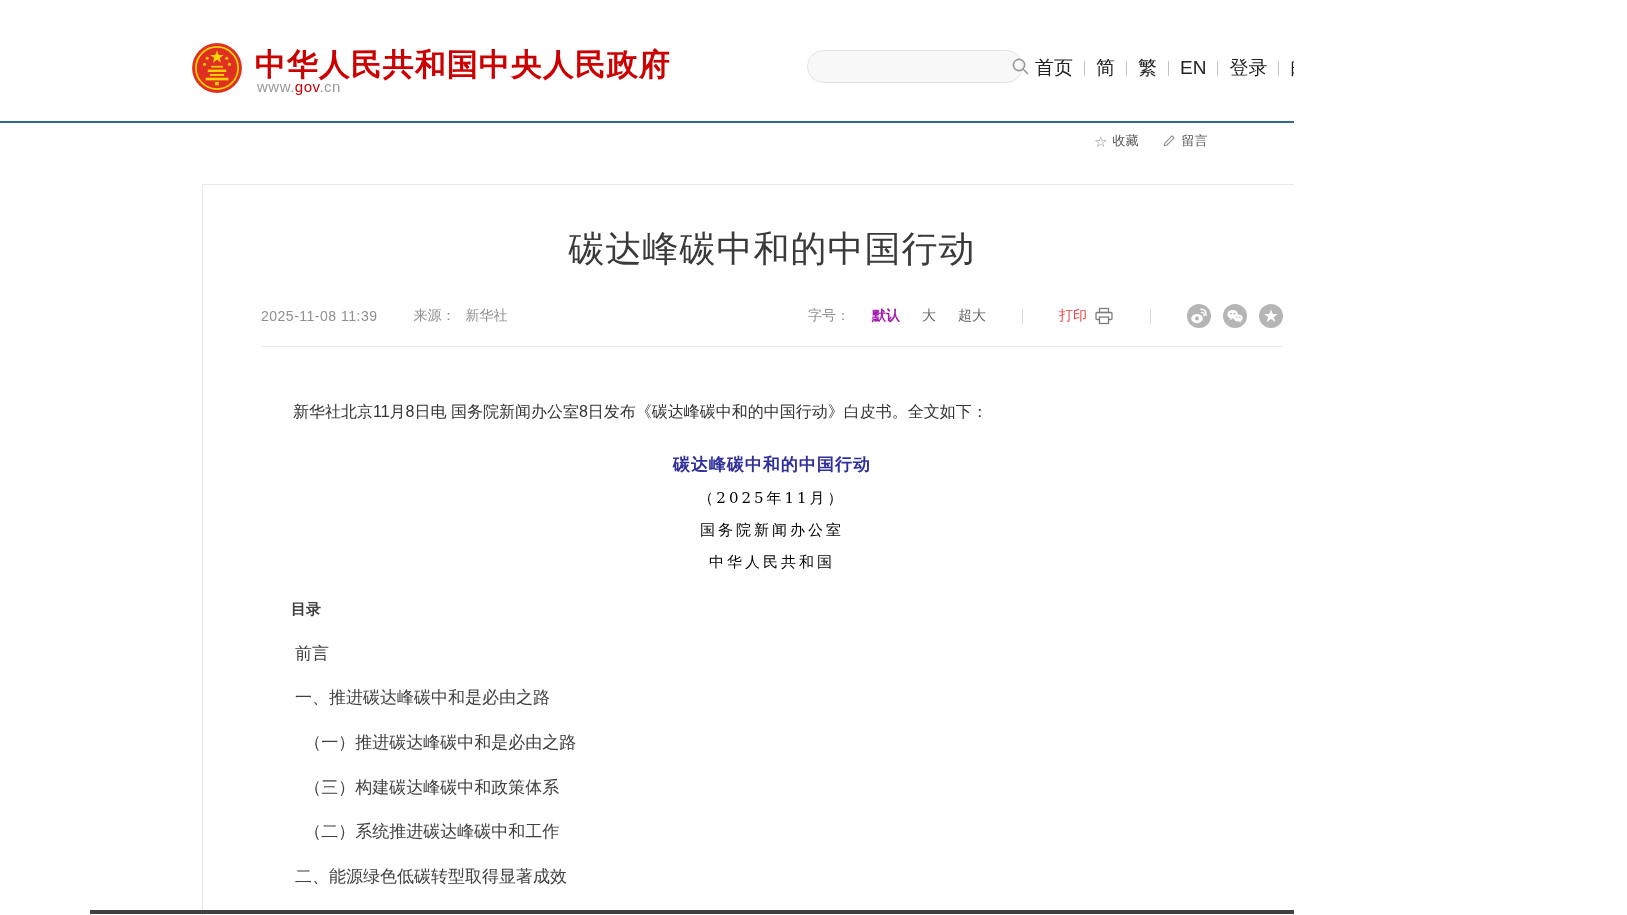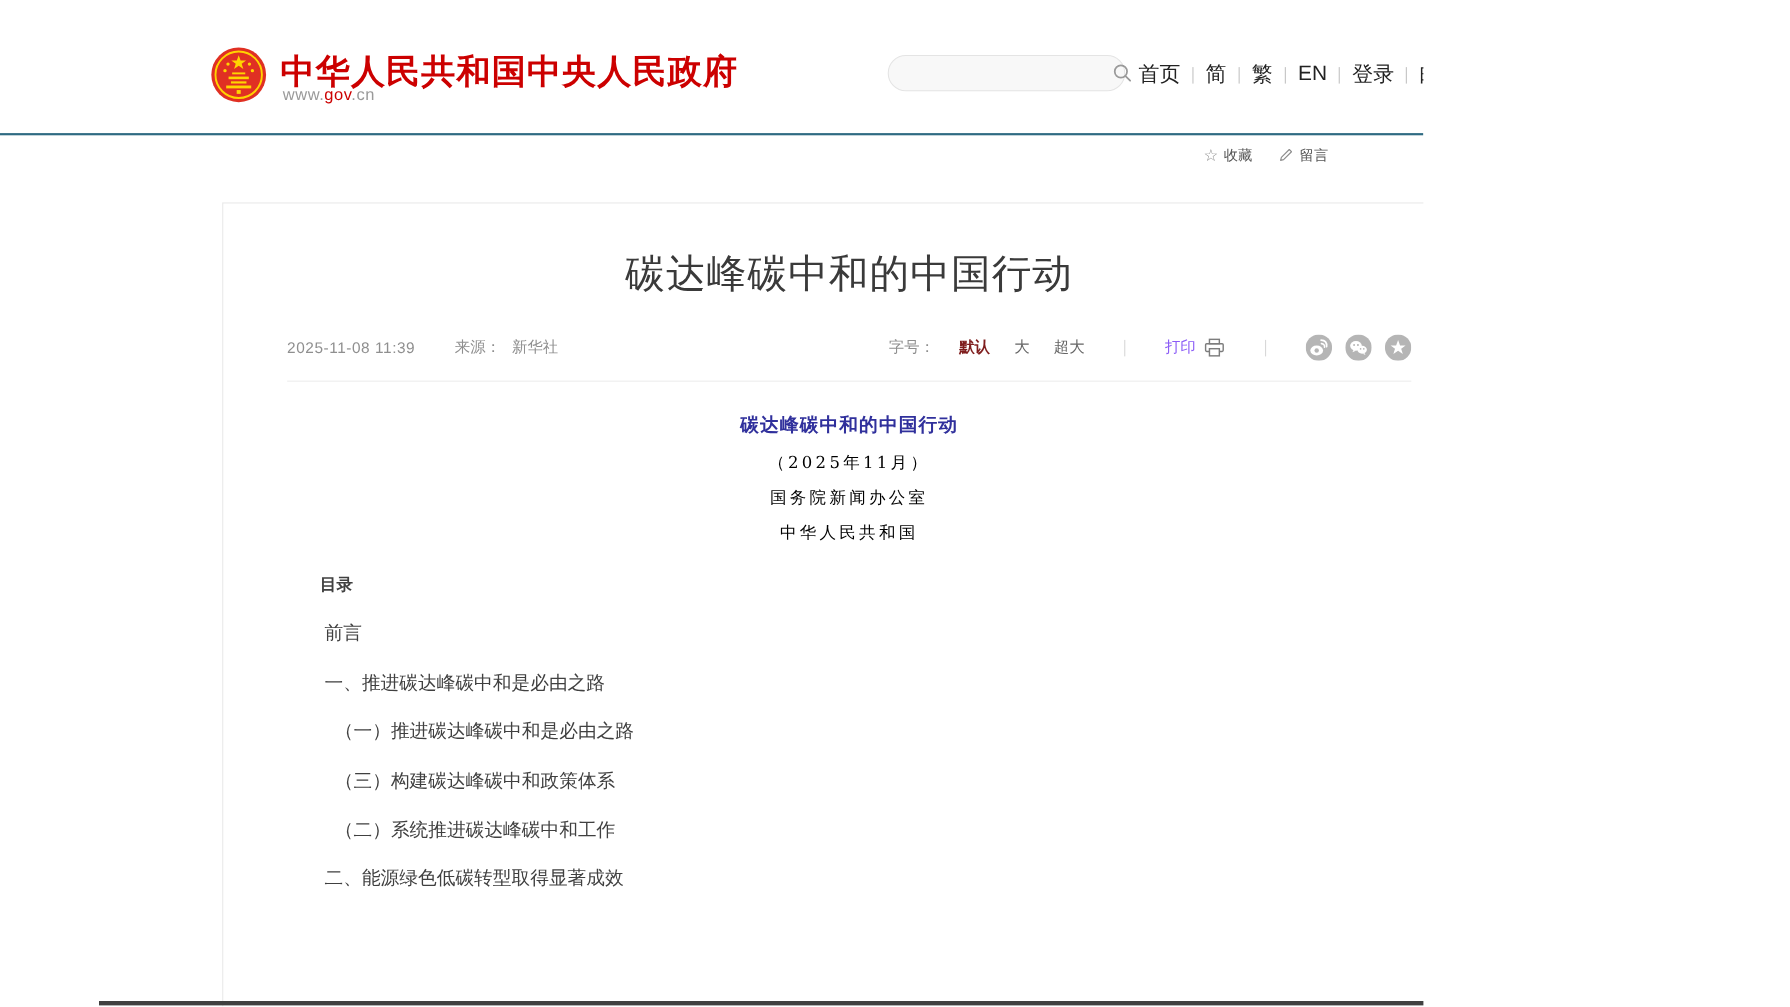--- a/index.html
+++ b/index.html
@@ -35,23 +35,23 @@
   .content-box { position:absolute; left:202px; top:184px; width:1140px; height:1200px; background:#fff; border:1px solid #e9e9e9; }
   .article-title { margin-top:40px; text-align:center; font-size:36px; font-weight:400; color:#3a3a3a; letter-spacing:1px; }
 
   .meta-row { display:flex; justify-content:space-between; align-items:center; margin:30px 58px 0 58px; font-size:14px; color:#8f8f8f; }
   .meta-left { display:flex; align-items:center; }
   .meta-date { margin-right:36px; letter-spacing:.5px; }
   .meta-source-label { margin-right:10px; }
   .meta-right { display:flex; align-items:center; gap:22px; }
   .fs-label { color:#8f8f8f; }
   .fs-opt { color:#666; cursor:pointer; }
-  .fs-opt.selected { color:#7f1d1d; font-weight:bold; }
+  .fs-opt.selected { color:#a21caf; font-weight:bold; }
   .mpipe { width:1px; height:15px; background:#d8d8d8; margin:0 14px; }
-  .print { display:flex; align-items:center; gap:7px; color:#8b5cf6; cursor:pointer; }
+  .print { display:flex; align-items:center; gap:7px; color:#ef4444; cursor:pointer; }
   .share-icons { display:flex; align-items:center; gap:12px; }
   .share-btn { width:24px; height:24px; border:none; background:transparent; padding:0; cursor:pointer; }
 
   .meta-sep { margin:18px 58px 0 58px; border:none; border-top:1px solid #ededed; height:0; }
 
   .lead { margin:52px 58px 0 58px; font-size:16px; line-height:1.6; color:#333; text-indent:2em; }
 
   .doc-head { text-align:center; }
   .doc-title { margin-top:28px; font-size:17px; font-weight:bold; color:#30309c; letter-spacing:1px; }
   .doc-line { margin-top:13px; font-size:15px; color:#000000; font-family:"DejaVu Serif","Liberation Serif",serif; letter-spacing:3px; }
@@ -184,20 +184,21 @@
               <circle cx="12" cy="12" r="12" fill="#b5b5b5"></circle>
               <polygon fill="#fff" points="12,5.2 13.8,10 18.8,10 14.8,13 16.3,17.9 12,14.9 7.7,17.9 9.2,13 5.2,10 10.2,10"></polygon>
             </svg>
           </button>
         </div>
       </div>
     </div>
 
     <hr class="meta-sep">
 
+    <p class="lead">新华社北京11月8日电 国务院新闻办公室8日发布《碳达峰碳中和的中国行动》白皮书。全文如下：</p>
 
     <div class="doc-head">
       <div class="doc-title">碳达峰碳中和的中国行动</div>
       <div class="doc-line">（2025年11月）</div>
       <div class="doc-line">国务院新闻办公室</div>
       <div class="doc-line">中华人民共和国</div>
     </div>
 
     <div class="toc">
       <div class="toc-heading">目录</div>

